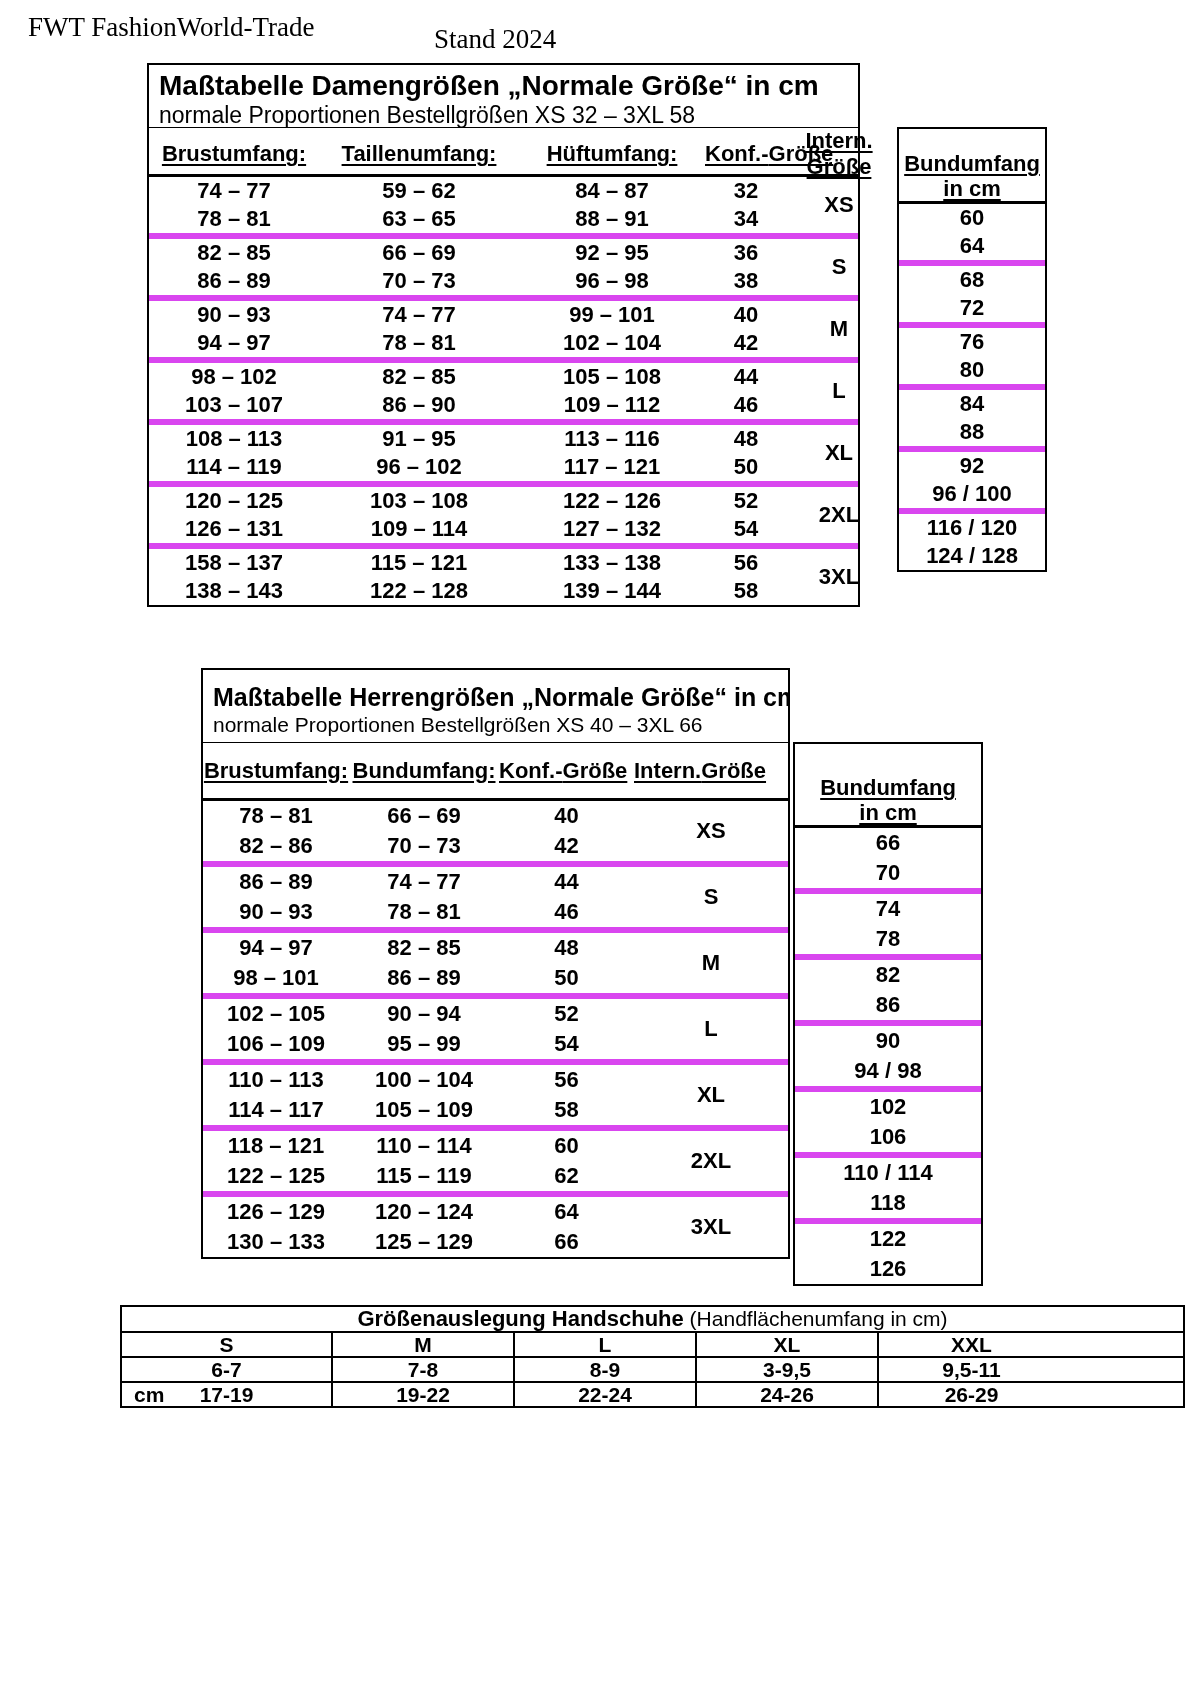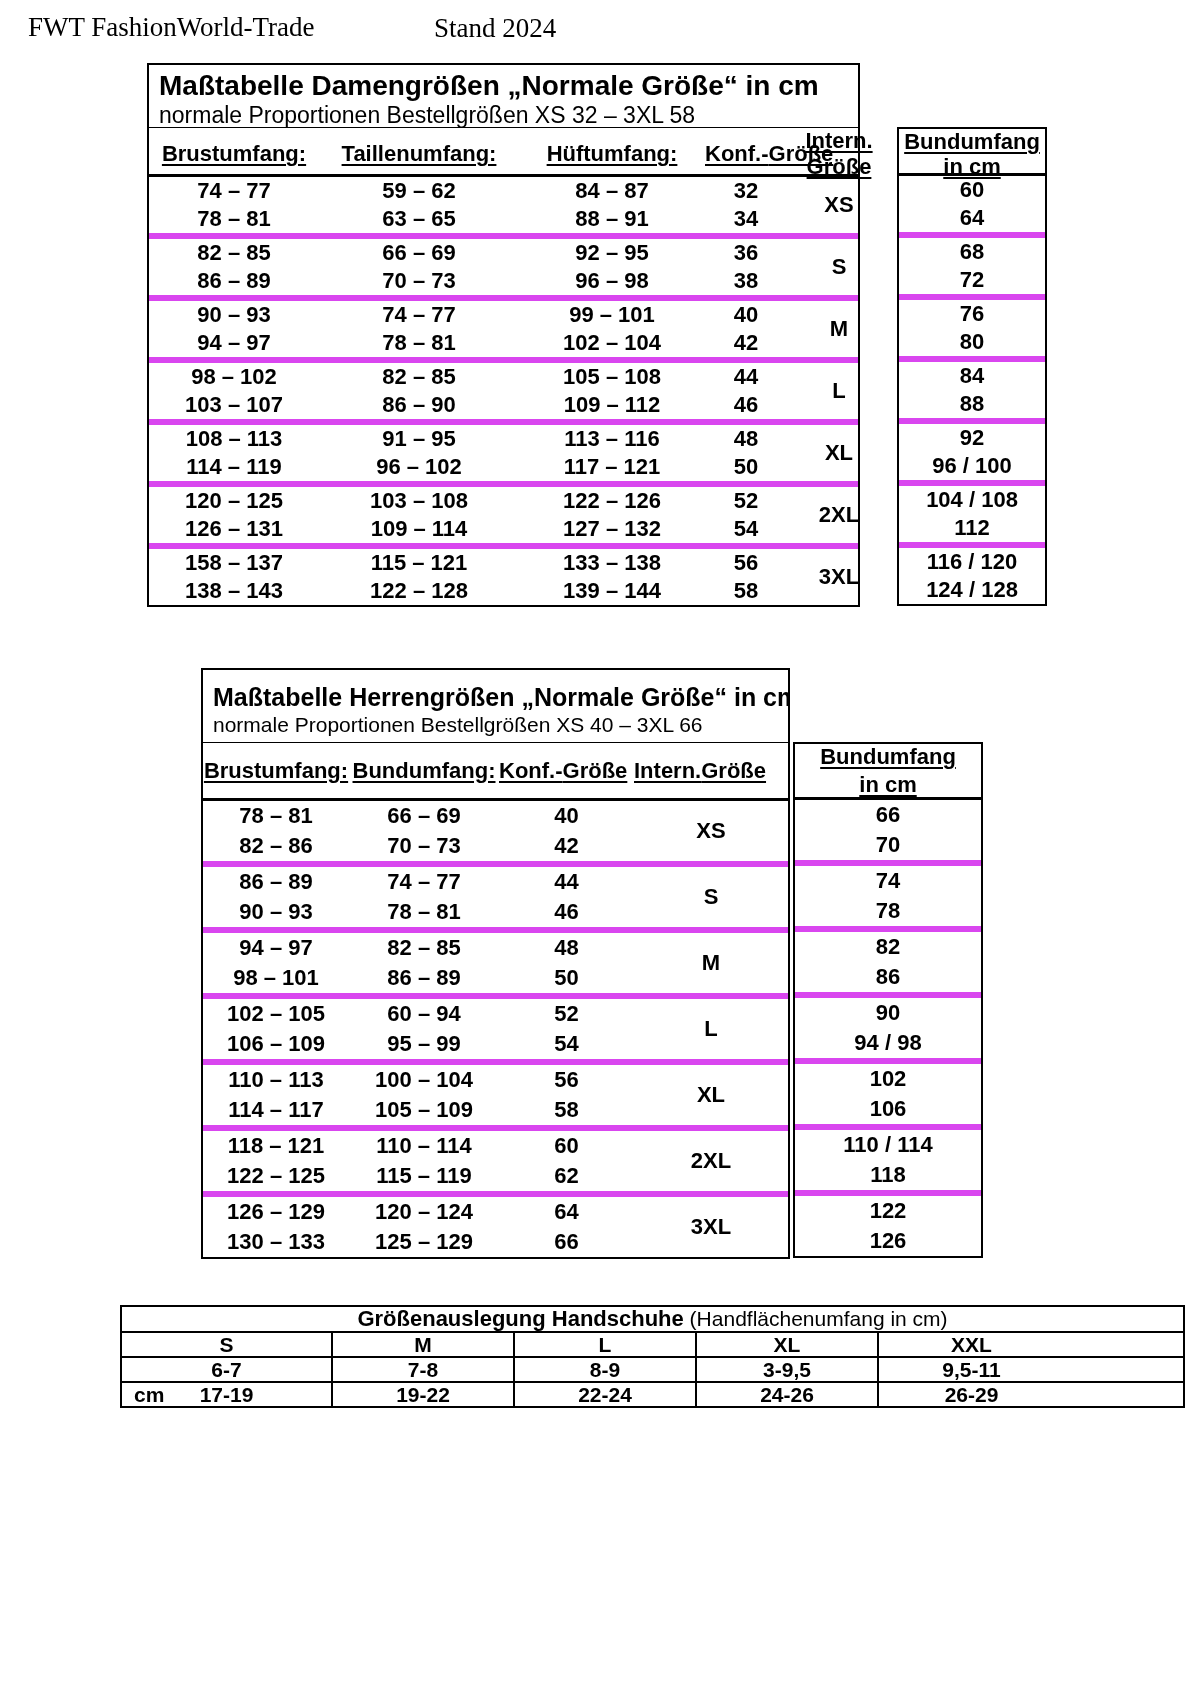--- a/index.html
+++ b/index.html
@@ -2,21 +2,21 @@
 <html><head>
 <meta charset="utf-8">
 <style>
   html,body{margin:0;padding:0;background:#e8e8e8;}
   .page{position:relative;width:1190px;height:1683px;background:#ffffff;margin:0 auto;
         font-family:"Liberation Sans",sans-serif;color:#000;overflow:hidden;}
 
   
   .doc-header{position:absolute;left:28px;top:12px;width:1130px;
               font-family:"Liberation Serif",serif;font-size:27px;}
-  .stand{position:absolute;left:406px;top:1px;}
+  .stand{position:absolute;left:406px;top:12px;}
 
   
   .tbl-box{position:absolute;border:2px solid #000;box-sizing:border-box;background:#fff;}
   .tbox{border-bottom:1.5px solid #000;padding:5px 0 0 10px;box-sizing:border-box;overflow:hidden;}
   .ttitle{font-weight:700;font-size:28px;line-height:32px;white-space:nowrap;}
   .tsub{font-size:23px;line-height:26px;white-space:nowrap;}
   .men .ttitle{font-size:25px;line-height:30px;}
   .men .tsub{font-size:21px;}
 
   .hrow{display:grid;align-items:center;border-bottom:3px solid #000;box-sizing:border-box;}
@@ -30,21 +30,21 @@
   .mgrp{display:grid;grid-auto-rows:30px;}
   .grp + .grp, .mgrp + .mgrp, .bgrp + .bgrp{border-top:6px solid #d946ef;}
   .cell{font-weight:700;font-size:22px;line-height:28px;text-align:center;}
   .mgrp .cell{line-height:30px;}
   .col1{grid-column:1}.col2{grid-column:2}.col3{grid-column:3}.col4{grid-column:4}.col5{grid-column:5}
   .row1{grid-row:1}.row2{grid-row:2}
   .size{grid-row:1 / span 2;display:flex;align-items:center;justify-content:center;line-height:normal;}
 
   
   .bhead{border-bottom:3px solid #000;display:flex;flex-direction:column;align-items:center;
-         justify-content:space-between;box-sizing:border-box;}
+         justify-content:flex-end;box-sizing:border-box;margin-top:28px;}
   .bhead .u{font-weight:700;font-size:22px;line-height:25px;}
   .bcell{display:block;height:28px;line-height:28px;text-align:center;font-weight:700;font-size:22px;}
   .men-b .bcell{height:30px;line-height:30px;}
 
   
   .wbox{left:147px;top:63px;width:713px;}
   .wbox .tbox{height:63px;}
   .wbox .hrow{height:49px;}
   .wbund{left:897px;top:127px;width:150px;}
   .wbund .bhead{height:47px;}
@@ -194,24 +194,20 @@
       </div>
     <div class="bgrp">
         <span class="bcell">84</span>
         <span class="bcell">88</span>
       </div>
     <div class="bgrp">
         <span class="bcell">92</span>
         <span class="bcell">96 / 100</span>
       </div>
     <div class="bgrp">
-        <span class="bcell">104 / 108</span>
-        <span class="bcell">112</span>
-      </div>
-    <div class="bgrp">
         <span class="bcell">116 / 120</span>
         <span class="bcell">124 / 128</span>
       </div>
   </div>
 
   <div class="tbl-box mbox men">
     <div class="tbox">
       <div class="ttitle">Maßtabelle Herrengrößen „Normale Größe“ in cm</div>
       <div class="tsub">normale Proportionen Bestellgrößen XS 40 – 3XL 66</div>
     </div>
@@ -250,21 +246,21 @@
       <span class="cell col1 row1">94 – 97</span>
         <span class="cell col2 row1">82 – 85</span>
         <span class="cell col3 row1">48</span>
       <span class="cell col4 size">M</span>
       <span class="cell col1 row2">98 – 101</span>
         <span class="cell col2 row2">86 – 89</span>
         <span class="cell col3 row2">50</span>
     </div>
     <div class="mgrp mcols">
       <span class="cell col1 row1">102 – 105</span>
-        <span class="cell col2 row1">60 – 94</span>
+        <span class="cell col2 row1">90 – 94</span>
         <span class="cell col3 row1">52</span>
       <span class="cell col4 size">L</span>
       <span class="cell col1 row2">106 – 109</span>
         <span class="cell col2 row2">95 – 99</span>
         <span class="cell col3 row2">54</span>
     </div>
     <div class="mgrp mcols">
       <span class="cell col1 row1">110 – 113</span>
         <span class="cell col2 row1">100 – 104</span>
         <span class="cell col3 row1">56</span>

